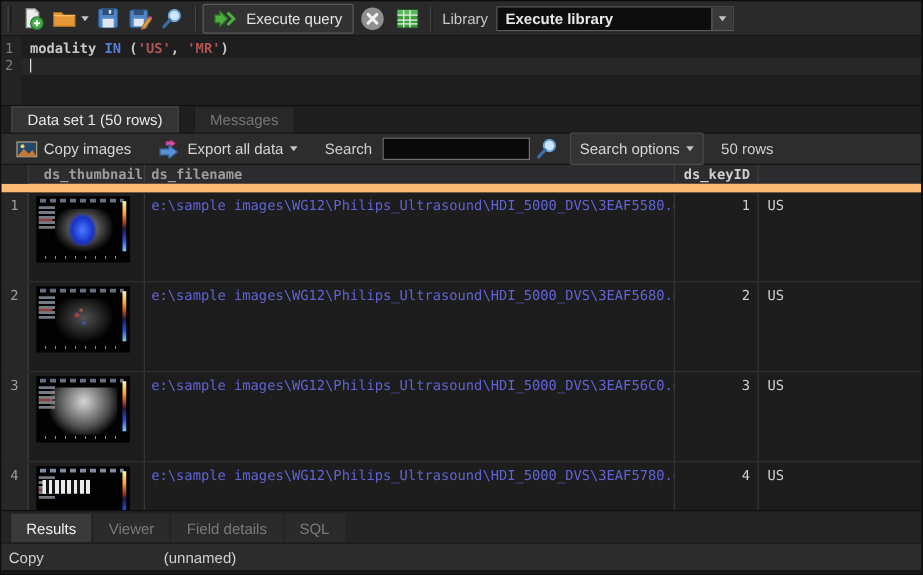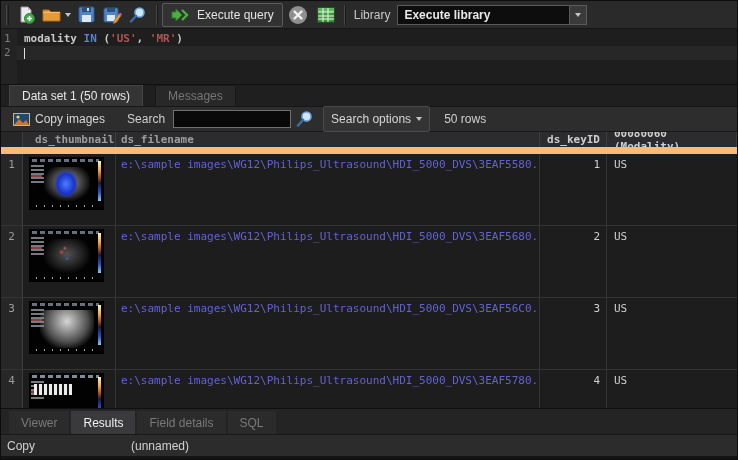--- a/index.html
+++ b/index.html
@@ -247,20 +247,30 @@
       <span>
         <svg width="17" height="13" viewBox="0 0 17 13">
           <rect x="0.5" y="0.5" width="16" height="12" fill="#23486e" stroke="#c9b089"></rect>
           <circle cx="5" cy="4" r="1.6" fill="#f0d060"></circle>
           <path d="M1 12 l5-6 4 4 3-3 3 5 z" fill="#c87830"></path>
         </svg>
       </span>
       <span>Copy images</span>
     </div>
 
+    <div class="rbtn" style="margin-left:6px">
+      <span>
+        <svg width="18" height="15" viewBox="0 0 18 15">
+          <path d="M5 3 l5 0 0 -2 5 4 -5 4 0 -2 -5 0 z" fill="#d84fa0" stroke="#a03070" transform="translate(2,-1) scale(0.75)"></path>
+          <path d="M1 7 h7 v-3 l7 5.5 -7 5.5 v-3 h-7 z" fill="#5a8fd0" stroke="#2f5d94"></path>
+        </svg>
+      </span>
+      <span>Export all data</span>
+      <span class="caret-down"></span>
+    </div>
 
     <span class="search-label">Search</span>
     <input class="search-input" type="text" value="" style="">
 
     <div class="rbtn" style="padding:0 4px">
       <span>
         <svg width="18" height="18" viewBox="0 0 18 18">
           <circle cx="10.5" cy="6.5" r="4.5" fill="#cfe6f8" stroke="#6fa6d8" stroke-width="1.6"></circle>
           <line x1="7" y1="10" x2="2" y2="15.5" stroke="#3a6ea5" stroke-width="2.6" stroke-linecap="round"></line>
         </svg>
@@ -274,21 +284,20 @@
 
     <span class="rowcount">50 rows</span>
   </div>
 
   <div class="grid">
     <div class="g-head">
       <div class="cell col-num"></div>
       <div class="cell col-thumb">ds_thumbnail</div>
       <div class="cell col-file">ds_filename</div>
       <div class="cell col-key">ds_keyID</div>
-      <div class="cell col-mod">00080060 (Modality)</div>
     </div>
 
     <div class="g-body">
 
       <div class="g-row">
         <div class="cell col-num">1</div>
         <div class="cell col-thumb">
           <div class="thumb" data-variant="doppler-blue">
             <div class="th-topline"></div>
             <div class="th-lefttext"></div>
@@ -351,25 +360,25 @@
         </div>
         <div class="cell col-file">e:\sample images\WG12\Philips_Ultrasound\HDI_5000_DVS\3EAF5780.dcm</div>
         <div class="cell col-key">4</div>
         <div class="cell col-mod">US</div>
       </div>
 
     </div>
   </div>
 
   <div class="bottom-tabs">
+    <div class="b-tab active">
+      <span>Results</span>
+    </div>
     <div class="b-tab">
       <span>Viewer</span>
-    </div>
-    <div class="b-tab active">
-      <span>Results</span>
     </div>
     <div class="b-tab">
       <span>Field details</span>
     </div>
     <div class="b-tab">
       <span>SQL</span>
     </div>
   </div>
 
   <div class="statusbar">

